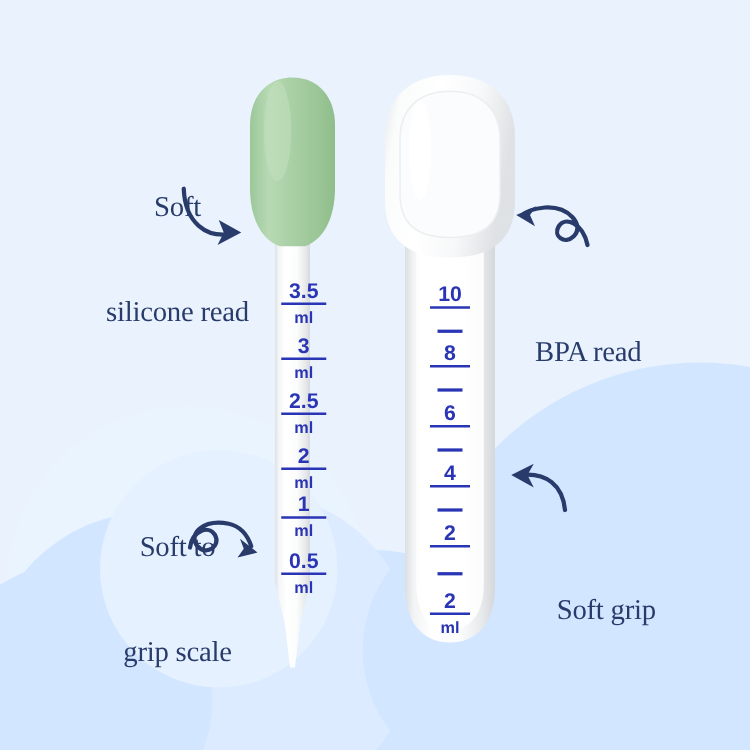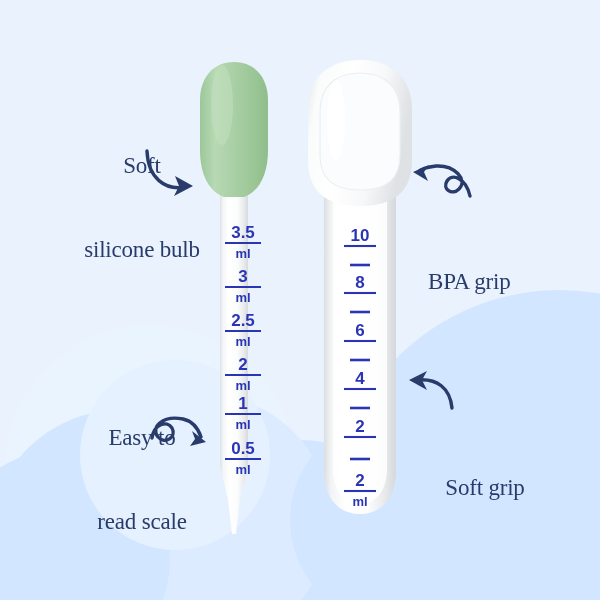--- a/index.html
+++ b/index.html
@@ -235,29 +235,29 @@
     </g>
 
     <g>
       <path class="arrow-path" d="M 452 408 C 450 388 437 378 417 380"></path>
       <path class="arrow-head" d="M 427 371 L 409 380 L 427 390 L 422 380 Z"></path>
     </g>
   </svg>
 
   <div class="label-text" id="label-soft-silicone-bulb">
     <div>Soft</div>
-    <div>silicone bulb</div>
+    <div>silicone read</div>
   </div>
 
   <div class="label-text" id="label-bpa-free">
-    <div>BPA grip</div>
+    <div>BPA read</div>
   </div>
 
   <div class="label-text" id="label-easy-read-scale">
-    <div>Easy to</div>
-    <div>read scale</div>
+    <div>Soft to</div>
+    <div>grip scale</div>
   </div>
 
   <div class="label-text" id="label-easy-grip-design">
     <div>Soft grip</div>
   </div>
 
 </div>
 
 </body></html>

